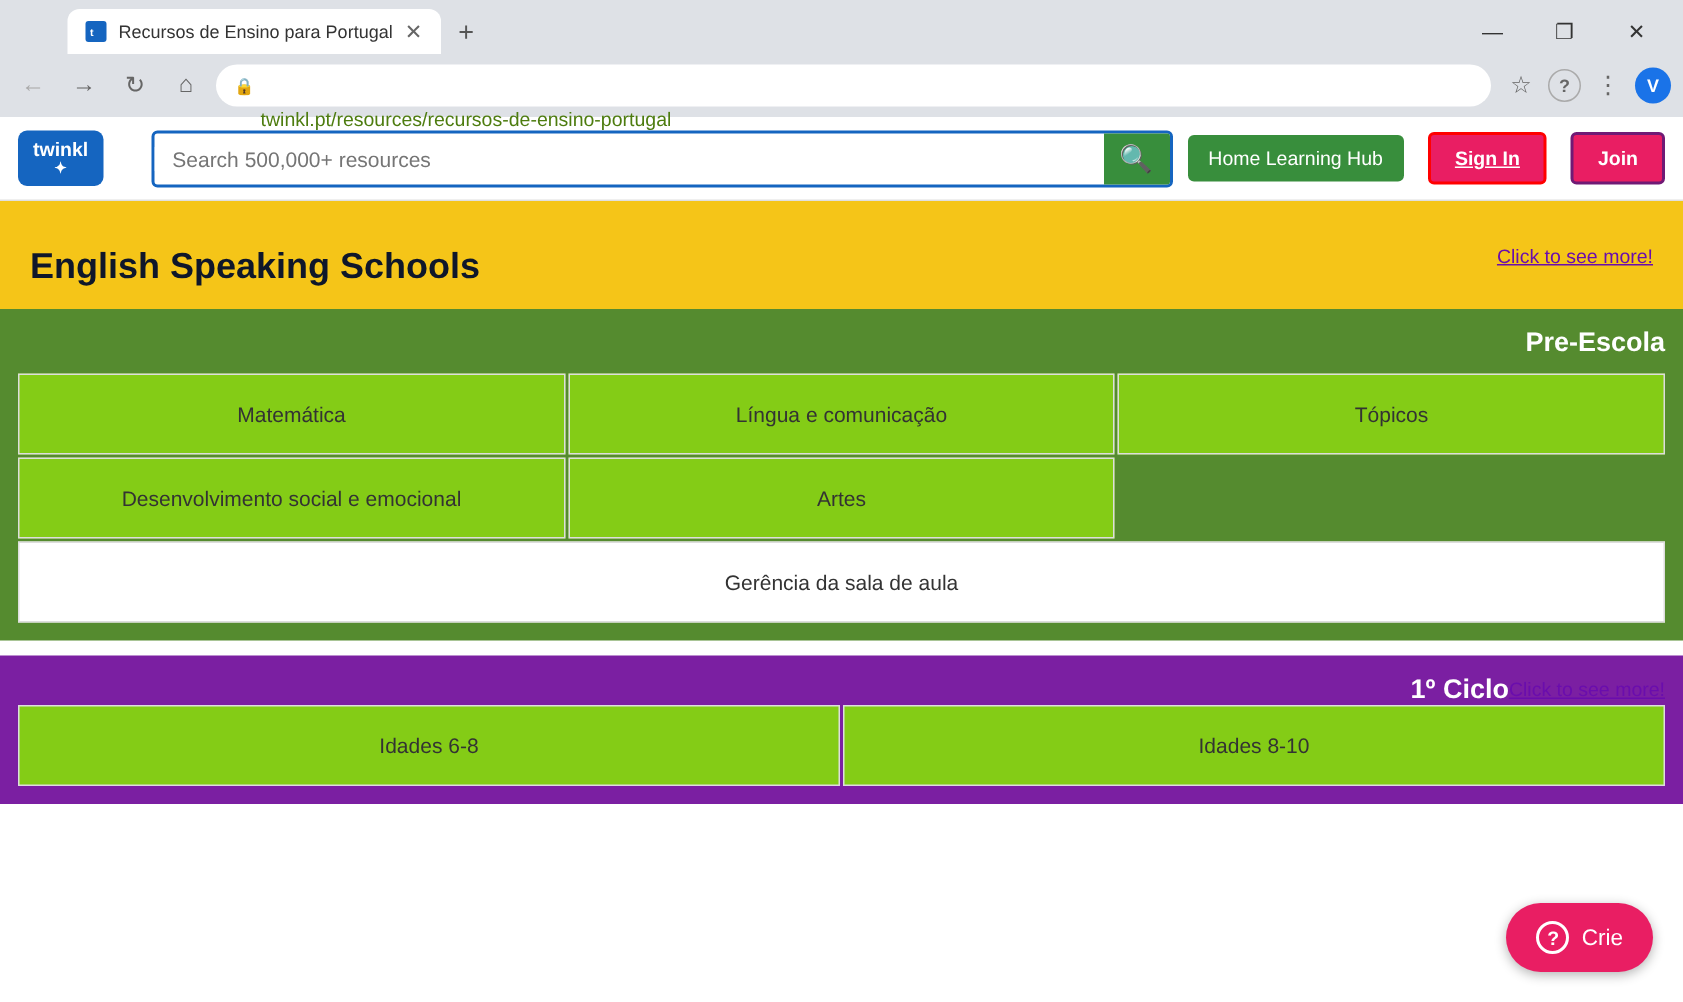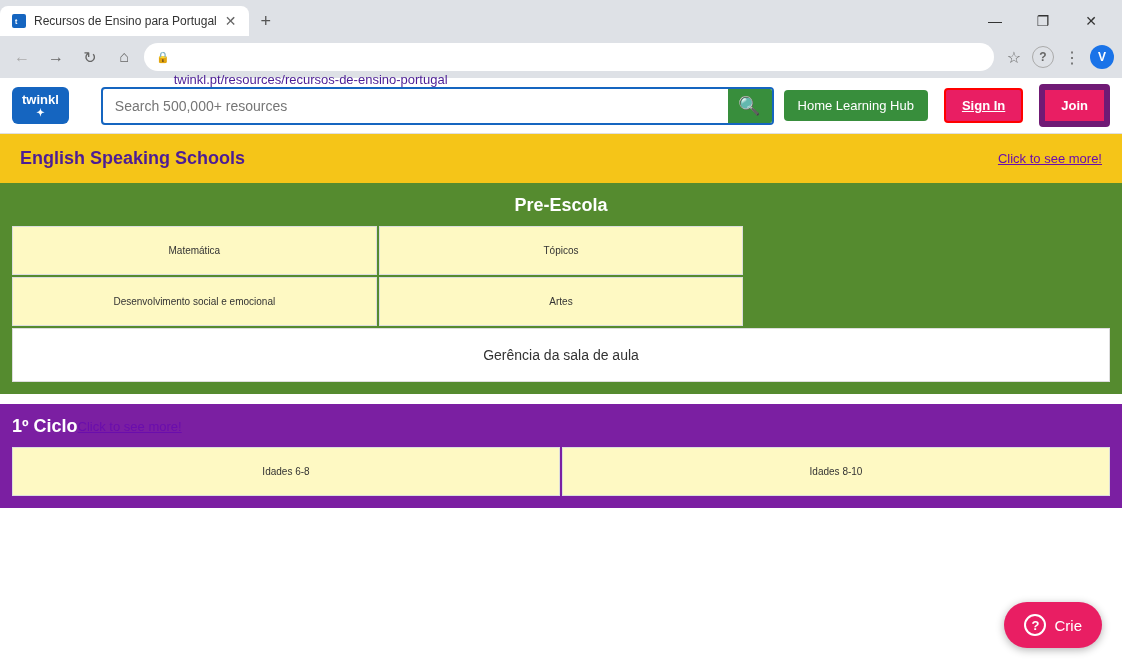--- a/index.html
+++ b/index.html
@@ -1,21 +1,21 @@
 <!DOCTYPE html>
 <html><head>
   <meta charset="utf-8">
   <style>
     * { box-sizing: border-box; margin: 0; padding: 0; }
     body { font-family: Arial, sans-serif; background: #f5f5f5; width: 1122px; height: 668px; overflow: hidden; }
 
     
     .browser-chrome { background: #dee1e6; width: 100%; }
     .browser-tab-bar { display: flex; align-items: center; padding: 6px 0 0 0; background: #dee1e6; height: 36px; }
-    .browser-tab { display: flex; align-items: center; background: #fff; border-radius: 8px 8px 0 0; padding: 0 12px; height: 30px; font-size: 12px; color: #333; gap: 8px; min-width: 200px; }
+    .browser-tab { display: flex; align-items: center; background: #fff; border-radius: 8px 8px 0 0; padding: 0 12px; height: 30px; font-size: 12px; color: #333; gap: 8px; min-width: 200px; margin-left: 45px; }
     .browser-tab .favicon { width: 14px; height: 14px; background: #1565c0; border-radius: 2px; display: inline-flex; align-items: center; justify-content: center; }
     .tab-close { color: #666; font-size: 14px; cursor: pointer; }
     .new-tab { margin-left: 4px; font-size: 18px; color: #666; cursor: pointer; padding: 0 8px; }
     .window-controls { margin-left: auto; display: flex; gap: 2px; padding-right: 8px; }
     .win-btn { width: 46px; height: 30px; display: flex; align-items: center; justify-content: center; font-size: 14px; color: #333; cursor: pointer; }
 
     .browser-address-bar { display: flex; align-items: center; padding: 6px 8px; background: #dee1e6; height: 42px; gap: 6px; }
     .nav-btn { width: 28px; height: 28px; display: flex; align-items: center; justify-content: center; border-radius: 50%; cursor: pointer; color: #666; font-size: 16px; }
     .nav-btn.disabled { color: #aaa; cursor: default; }
     .address-input { flex: 1; height: 28px; border: none; border-radius: 14px; padding: 0 12px; font-size: 13px; background: #fff; display: flex; align-items: center; color: #333; }
@@ -35,37 +35,37 @@
     .search-bar { flex: 1; display: flex; align-items: center; border: 2px solid #1565c0; border-radius: 4px; height: 38px; overflow: hidden; margin-left: 22px; }
     .search-bar input { flex: 1; border: none; outline: none; padding: 0 12px; font-size: 14px; color: #999; }
     .search-btn { background: #388e3c; border: none; width: 44px; height: 38px; display: flex; align-items: center; justify-content: center; cursor: pointer; color: white; font-size: 18px; }
     .nav-buttons { display: flex; gap: 16px; align-items: center; }
     .home-learning-btn { background: #388e3c; color: white; border: none; padding: 8px 14px; border-radius: 4px; font-size: 13px; cursor: pointer; font-weight: 500; }
     .sign-in-btn { background: #e91e63; color: white; border: none; padding: 8px 16px; border-radius: 4px; font-size: 13px; cursor: pointer; font-weight: bold; position: relative; }
     .join-btn { background: #e91e63; color: white; border: 2px solid #e91e63; padding: 8px 16px; border-radius: 4px; font-size: 13px; cursor: pointer; font-weight: bold; }
 
     
     .yellow-banner { background: #f5c518; padding: 14px 20px; display: flex; align-items: center; justify-content: space-between; }
-    .yellow-banner h2 { color: #4c1d95; font-size: 18px; font-weight: bold; }
+    .yellow-banner h2 { color: #0f172a; font-size: 24px; font-weight: bold; margin-top: 16px; }
     .click-more { color: #6a0dad; font-size: 13px; text-decoration: underline; cursor: pointer; }
 
     
     .tooltip-overlay { background: #000; color: #fff; padding: 10px 16px; font-size: 15px; line-height: 1.6; position: relative; z-index: 10; }
 
     
     .green-section { background: #558b2f; padding: 12px; margin: 0; }
-    .section-header { display: flex; align-items: center; justify-content: center; margin-bottom: 10px; }
+    .section-header { display: flex; align-items: center; justify-content: flex-end; margin-bottom: 10px; }
     .section-title { color: #fff; font-size: 18px; font-weight: bold; }
     .grid-2col { display: grid; grid-template-columns: 1fr 1fr 1fr; gap: 2px; margin-bottom: 2px; }
-    .grid-item { background: #fef9c3; padding: 18px; text-align: center; font-size: 10px; color: #333; cursor: pointer; border: 1px solid #ddd; }
+    .grid-item { background: #84cc16; padding: 18px; text-align: center; font-size: 14px; color: #333; cursor: pointer; border: 1px solid #ddd; }
     .grid-full { background: white; padding: 18px; text-align: center; font-size: 14px; color: #333; cursor: pointer; border: 1px solid #ddd; margin-top: 2px; }
 
     
     .purple-section { background: #7b1fa2; padding: 12px; margin-top: 10px; }
-    .purple-header { display: flex; align-items: center; justify-content: flex-start; margin-bottom: 10px; }
+    .purple-header { display: flex; align-items: center; justify-content: flex-end; }
     .purple-title { color: #fff; font-size: 18px; font-weight: bold; }
     .grid-2col-purple { display: grid; grid-template-columns: 1fr 1fr; gap: 2px; }
 
     
     .help-btn { position: fixed; bottom: 20px; right: 20px; background: #e91e63; color: white; border: none; border-radius: 24px; padding: 12px 20px; font-size: 15px; cursor: pointer; display: flex; align-items: center; gap: 8px; box-shadow: 0 2px 8px rgba(0,0,0,0.3); }
     .help-circle { width: 22px; height: 22px; border: 2px solid white; border-radius: 50%; display: flex; align-items: center; justify-content: center; font-size: 13px; font-weight: bold; }
   </style>
 </head>
 <body>
 
@@ -89,21 +89,21 @@
     </div>
   </div>
 
   <div class="browser-address-bar">
     <div class="nav-btn disabled">←</div>
     <div class="nav-btn">→</div>
     <div class="nav-btn">↻</div>
     <div class="nav-btn">⌂</div>
     <div class="address-input">
       <span class="address-lock">🔒</span>
-      <span style="font-size:13px;color:#4c1d95;margin-top:44px;">twinkl.pt/resources/recursos-de-ensino-portugal</span>
+      <span style="font-size:13px;color:#4d7c0f;margin-top:44px;">twinkl.pt/resources/recursos-de-ensino-portugal</span>
     </div>
     <div class="browser-actions">
       <div class="browser-action-btn">☆</div>
       <div class="browser-action-btn" style="border:1px solid #aaa;border-radius:50%;width:22px;height:22px;font-size:12px;font-weight:bold;display:flex;align-items:center;justify-content:center;">?</div>
       <div class="browser-action-btn">⋮</div>
       <div class="profile-circle">
         <span>V</span>
       </div>
     </div>
   </div>
@@ -123,38 +123,39 @@
       </button>
     </div>
     <div class="nav-buttons">
       <button class="home-learning-btn">Home Learning Hub</button>
 
       <div style="position:relative;display:inline-block;">
         <button class="sign-in-btn" style="border:2px solid red;text-decoration:underline;">Sign In</button>
         
       </div>
       <div style="position:relative;display:inline-block;">
-        <button class="join-btn" style="border:6px solid #701a75;">Join</button>
+        <button class="join-btn" style="border:2px solid #701a75;">Join</button>
         
       </div>
     </div>
   </div>
 
   <div class="yellow-banner">
     <h2>English Speaking Schools</h2>
     <span class="click-more">Click to see more!</span>
   </div>
 
 
   <div class="green-section">
     <div class="section-header">
       <span class="section-title">Pre-Escola</span>
     </div>
     <div class="grid-2col">
       <div class="grid-item">Matemática</div>
+      <div class="grid-item">Língua e comunicação</div>
       <div class="grid-item">Tópicos</div>
     </div>
     <div class="grid-2col">
       <div class="grid-item">Desenvolvimento social e emocional</div>
       <div class="grid-item">Artes</div>
     </div>
     <div class="grid-full">Gerência da sala de aula</div>
   </div>
 
   <div class="purple-section" style="margin-top:10px;">

